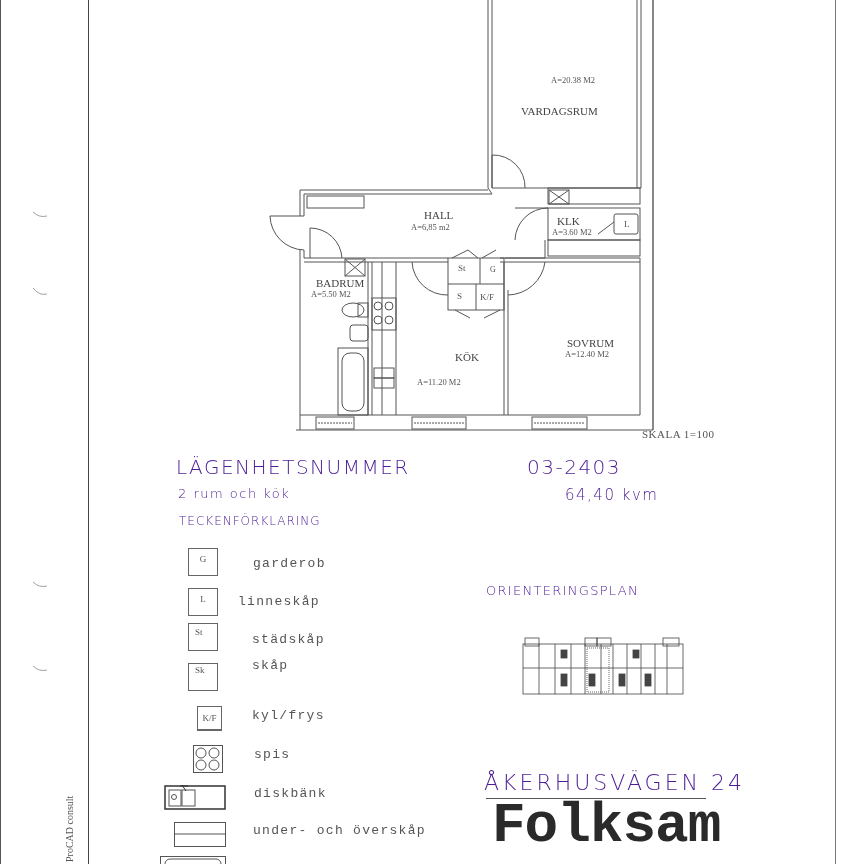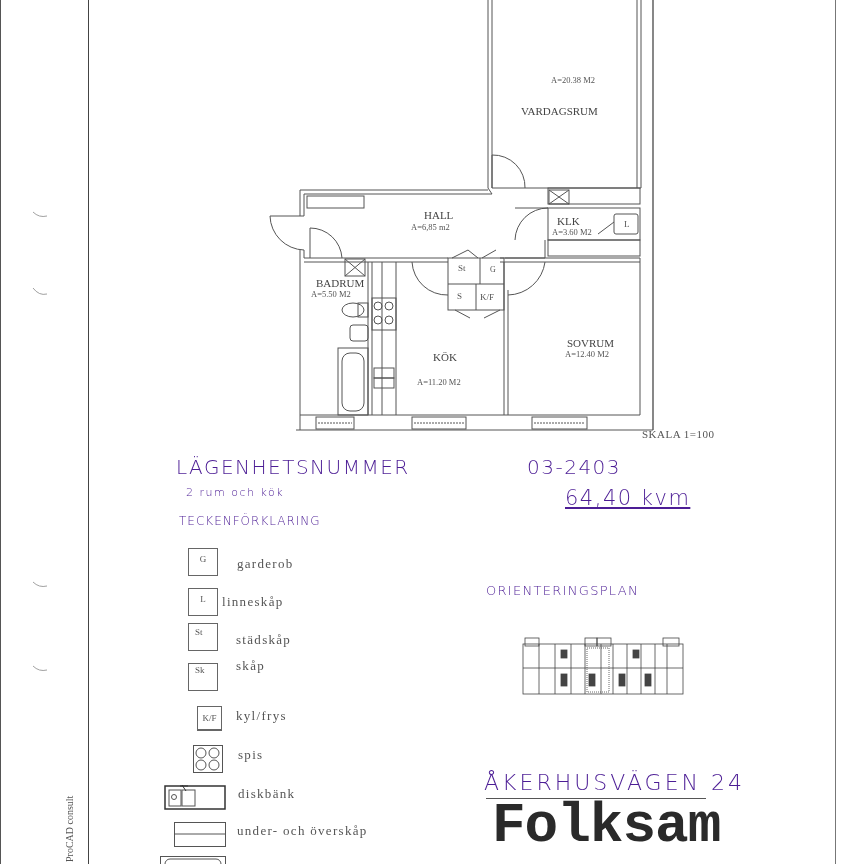--- a/index.html
+++ b/index.html
@@ -4,21 +4,21 @@
   <style>
     html, body { margin: 0; padding: 0; background: #ffffff; }
     body { width: 864px; height: 864px; position: relative; overflow: hidden; font-family: "DejaVu Sans", sans-serif; color: #333; }
     .abs { position: absolute; }
     .border-line { position: absolute; top: 0; width: 1px; height: 864px; background: #555; }
     .plan-svg { position: absolute; left: 0; top: 0; width: 864px; height: 864px; }
     .room-label { position: absolute; font-family: "Liberation Serif", serif; font-size: 11px; color: #444; text-align: center; white-space: nowrap; line-height: 11px; }
     .room-area { position: absolute; font-family: "Liberation Serif", serif; font-size: 8.5px; color: #555; white-space: nowrap; line-height: 9px; }
     .cad-text { font-family: "DejaVu Sans", sans-serif; font-weight: 200; color: #4c1d95; white-space: nowrap; letter-spacing: 1.5px; }
     .legend-box { position: absolute; border: 1px solid #666; background: #fff; font-family: "Liberation Serif", serif; font-size: 9px; color: #555; text-align: center; box-sizing: border-box; }
-    .legend-label { position: absolute; font-family: Liberation Serif, serif; font-size: 13px; color: #555; letter-spacing: 1.3px; white-space: nowrap; }
+    .legend-label { position: absolute; font-family: Liberation Mono, monospace; font-size: 13px; color: #555; letter-spacing: 1.3px; white-space: nowrap; margin-left: 16px; }
     .folksam { position: absolute; left: 492px; top: 800px; font-family: Liberation Mono, monospace; font-weight: bold; font-size: 56px; color: #2a2a2a; letter-spacing: -1px; line-height: 52px; }
     .side-text { position: absolute; left: 30px; top: 820px; transform: rotate(-90deg); transform-origin: left top; font-family: "Liberation Serif", serif; font-size: 10px; color: #555; white-space: nowrap; }
   </style>
 </head>
 <body>
 
 <div class="border-line" style="left:0px;"></div>
 <div class="border-line" style="left:88px; background:#444;"></div>
 <div class="border-line" style="left:835px; background:#777;"></div>
 
@@ -128,37 +128,37 @@
 <div class="room-label" style="left:424px; top:210px;">HALL</div>
 <div class="room-area" style="left:411px; top:223px;">A=6,85 m2</div>
 
 <div class="room-label" style="left:557px; top:216px;">KLK</div>
 <div class="room-area" style="left:552px; top:228px;">A=3.60 M2</div>
 <div class="abs" style="left:624px; top:219px; font-family:'Liberation Serif',serif; font-size:9px; color:#555;">L</div>
 
 <div class="room-label" style="left:316px; top:278px;">BADRUM</div>
 <div class="room-area" style="left:311px; top:290px;">A=5.50 M2</div>
 
-<div class="room-label" style="left:433px; top:352px;">KÖK</div>
+<div class="room-label" style="left:455px; top:352px;">KÖK</div>
 <div class="room-area" style="left:417px; top:378px;">A=11.20 M2</div>
 
 <div class="room-label" style="left:567px; top:338px;">SOVRUM</div>
 <div class="room-area" style="left:565px; top:350px;">A=12.40 M2</div>
 
 <div class="abs" style="left:458px; top:263px; font-family:'Liberation Serif',serif; font-size:9px; color:#555;">St</div>
 <div class="abs" style="left:490px; top:265px; font-family:'Liberation Serif',serif; font-size:8px; color:#555;">G</div>
 <div class="abs" style="left:457px; top:291px; font-family:'Liberation Serif',serif; font-size:9px; color:#555;">S</div>
 <div class="abs" style="left:480px; top:292px; font-family:'Liberation Serif',serif; font-size:9px; color:#555;">K/F</div>
 
 <div class="abs" style="left:642px; top:428px; font-family:'Liberation Serif',serif; font-size:11px; color:#555; letter-spacing:0.5px;">SKALA 1=100</div>
 
 <div class="abs cad-text" style="left:176px; top:455px; font-size:20px;">LÄGENHETSNUMMER</div>
 <div class="abs cad-text" style="left:527px; top:455px; font-size:20px;">03-2403</div>
-<div class="abs cad-text" style="left:186px; top:486px; font-size:11px;">2 rum och kök</div>
-<div class="abs cad-text" style="left:565px; top:486px; font-size:21px;text-decoration:underline;">64,40 kvm</div>
+<div class="abs cad-text" style="left:178px; top:486px; font-size:13px;">2 rum och kök</div>
+<div class="abs cad-text" style="left:565px; top:486px; font-size:15px;">64,40 kvm</div>
 <div class="abs cad-text" style="left:179px; top:514px; font-size:12px; letter-spacing:1px;">TECKENFÖRKLARING</div>
 
 <div class="legend-box" style="left:188px; top:548px; width:30px; height:28px; padding-top:5px;">G</div>
 <div class="legend-label" style="left:237px; top:556px;">garderob</div>
 
 <div class="legend-box" style="left:188px; top:588px; width:30px; height:28px; padding-top:5px;">L</div>
 <div class="legend-label" style="left:222px; top:594px;">linneskåp</div>
 
 <div class="legend-box" style="left:188px; top:623px; width:30px; height:28px; padding-top:3px; text-align:left; padding-left:6px;">St</div>
 <div class="legend-label" style="left:236px; top:632px;">städskåp</div>

